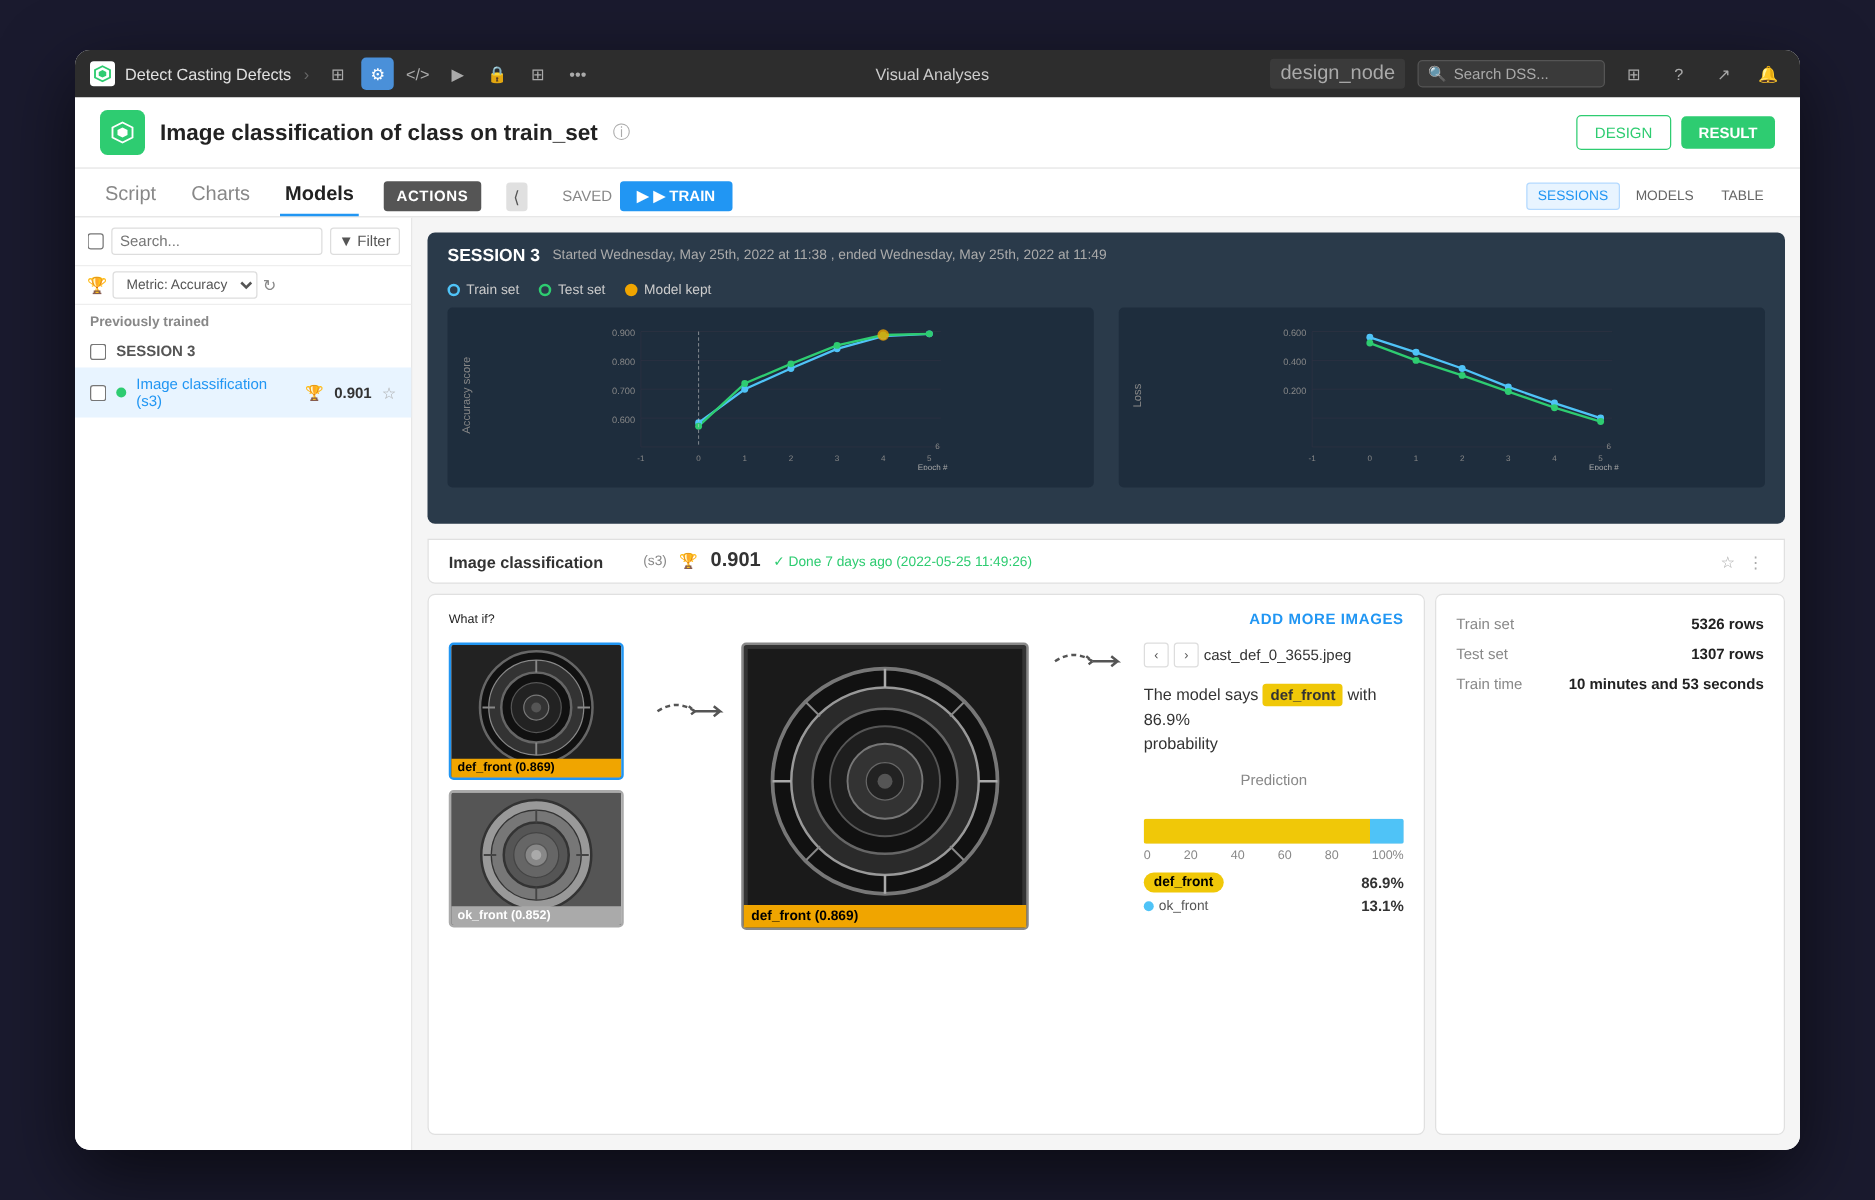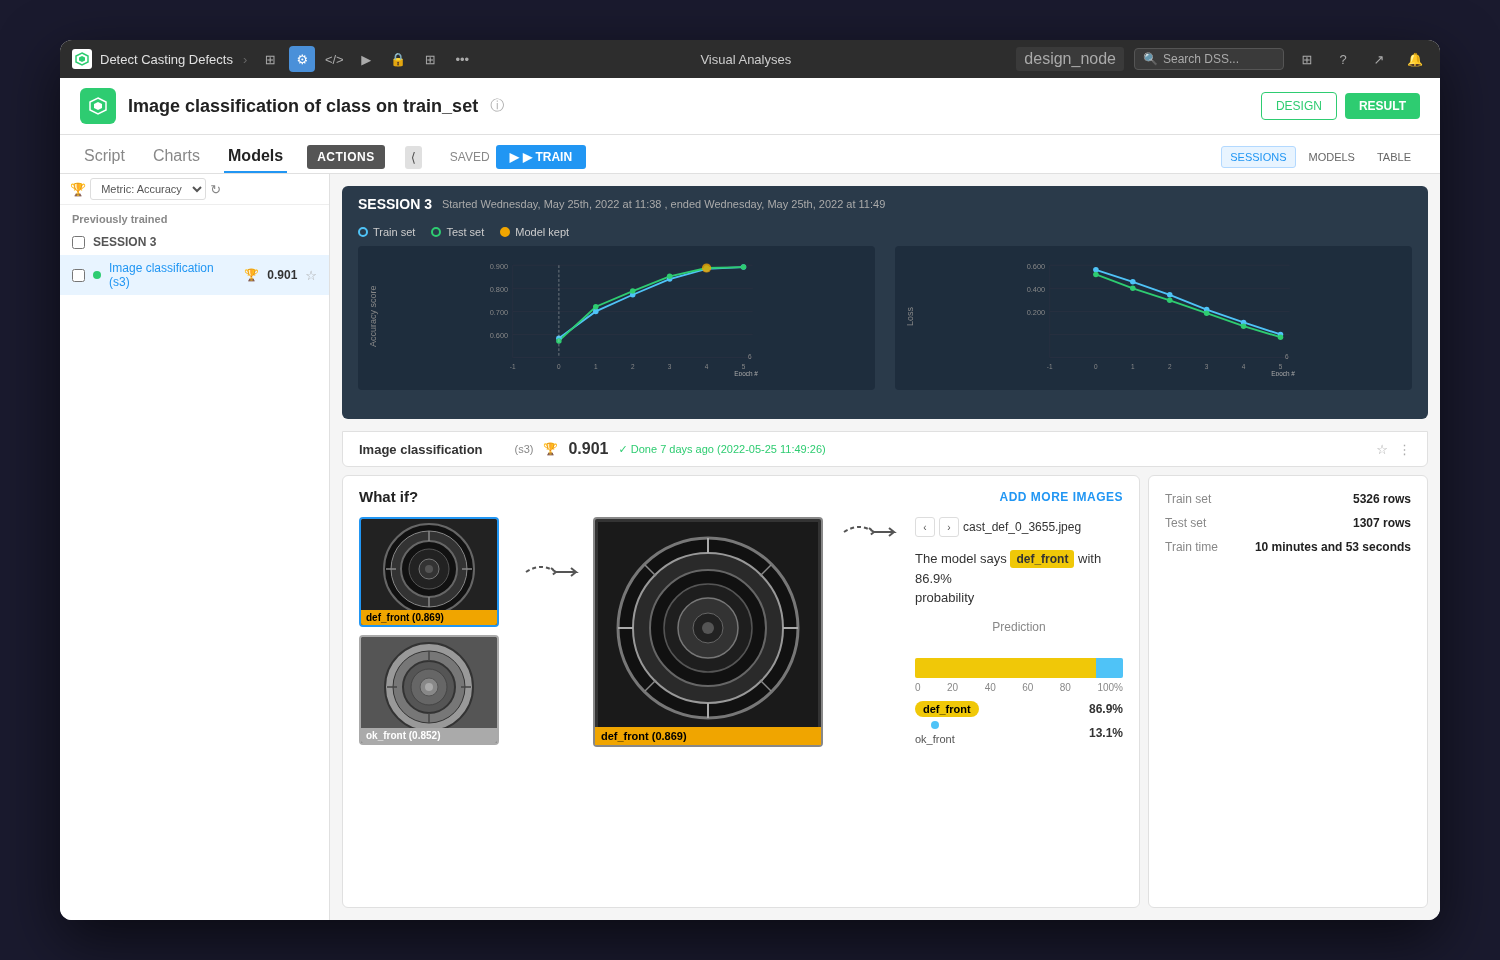--- a/index.html
+++ b/index.html
@@ -490,22 +490,22 @@
     }
 
     .whatif-header {
       display: flex;
       align-items: center;
       justify-content: space-between;
       margin-bottom: 12px;
     }
 
     .whatif-title {
-      font-size: 15px;
-      font-weight: 700;
+      font-size: 10px;
+      font-weight: 400;
       color: #222;
     }
 
     .add-more-btn {
       font-size: 12px;
       color: #2196f3;
       cursor: pointer;
       font-weight: 600;
       letter-spacing: 0.5px;
       text-transform: uppercase;
@@ -705,21 +705,20 @@
       font-size: 11px;
       font-weight: 600;
     }
 
     .pred-label-badge2 {
       display: flex;
       align-items: center;
       gap: 4px;
       font-size: 11px;
       color: #555;
-      flex-direction: column;
     }
 
     .pred-dot {
       width: 8px;
       height: 8px;
       border-radius: 50%;
       background: #4fc3f7;
     }
 
     .pred-pct {
@@ -848,20 +847,28 @@
     <div class="right-tabs-group">
       <button class="view-toggle-btn active">SESSIONS</button>
       <button class="view-toggle-btn">MODELS</button>
       <button class="view-toggle-btn">TABLE</button>
     </div>
   </div>
 
   <div class="body-split">
 
     <div class="left-sidebar">
+      <div class="sidebar-toolbar">
+        <input type="checkbox" class="checkbox-all" style="">
+        <input type="text" class="sidebar-search" placeholder="Search..." style="">
+        <button class="filter-btn">
+          <span>▼</span>
+          <span>Filter</span>
+        </button>
+      </div>
       <div class="sidebar-toolbar" style="border-bottom:1px solid #eee; padding:4px 10px; gap:4px;">
         <span style="color:#f0a500;">🏆</span>
         <select class="metric-dropdown">
           <option>Metric: Accuracy</option>
         </select>
         <span style="cursor:pointer;color:#888;">↻</span>
       </div>
       <div class="sidebar-section-title">Previously trained</div>
       <div class="sidebar-item">
         <input type="checkbox" style="">

